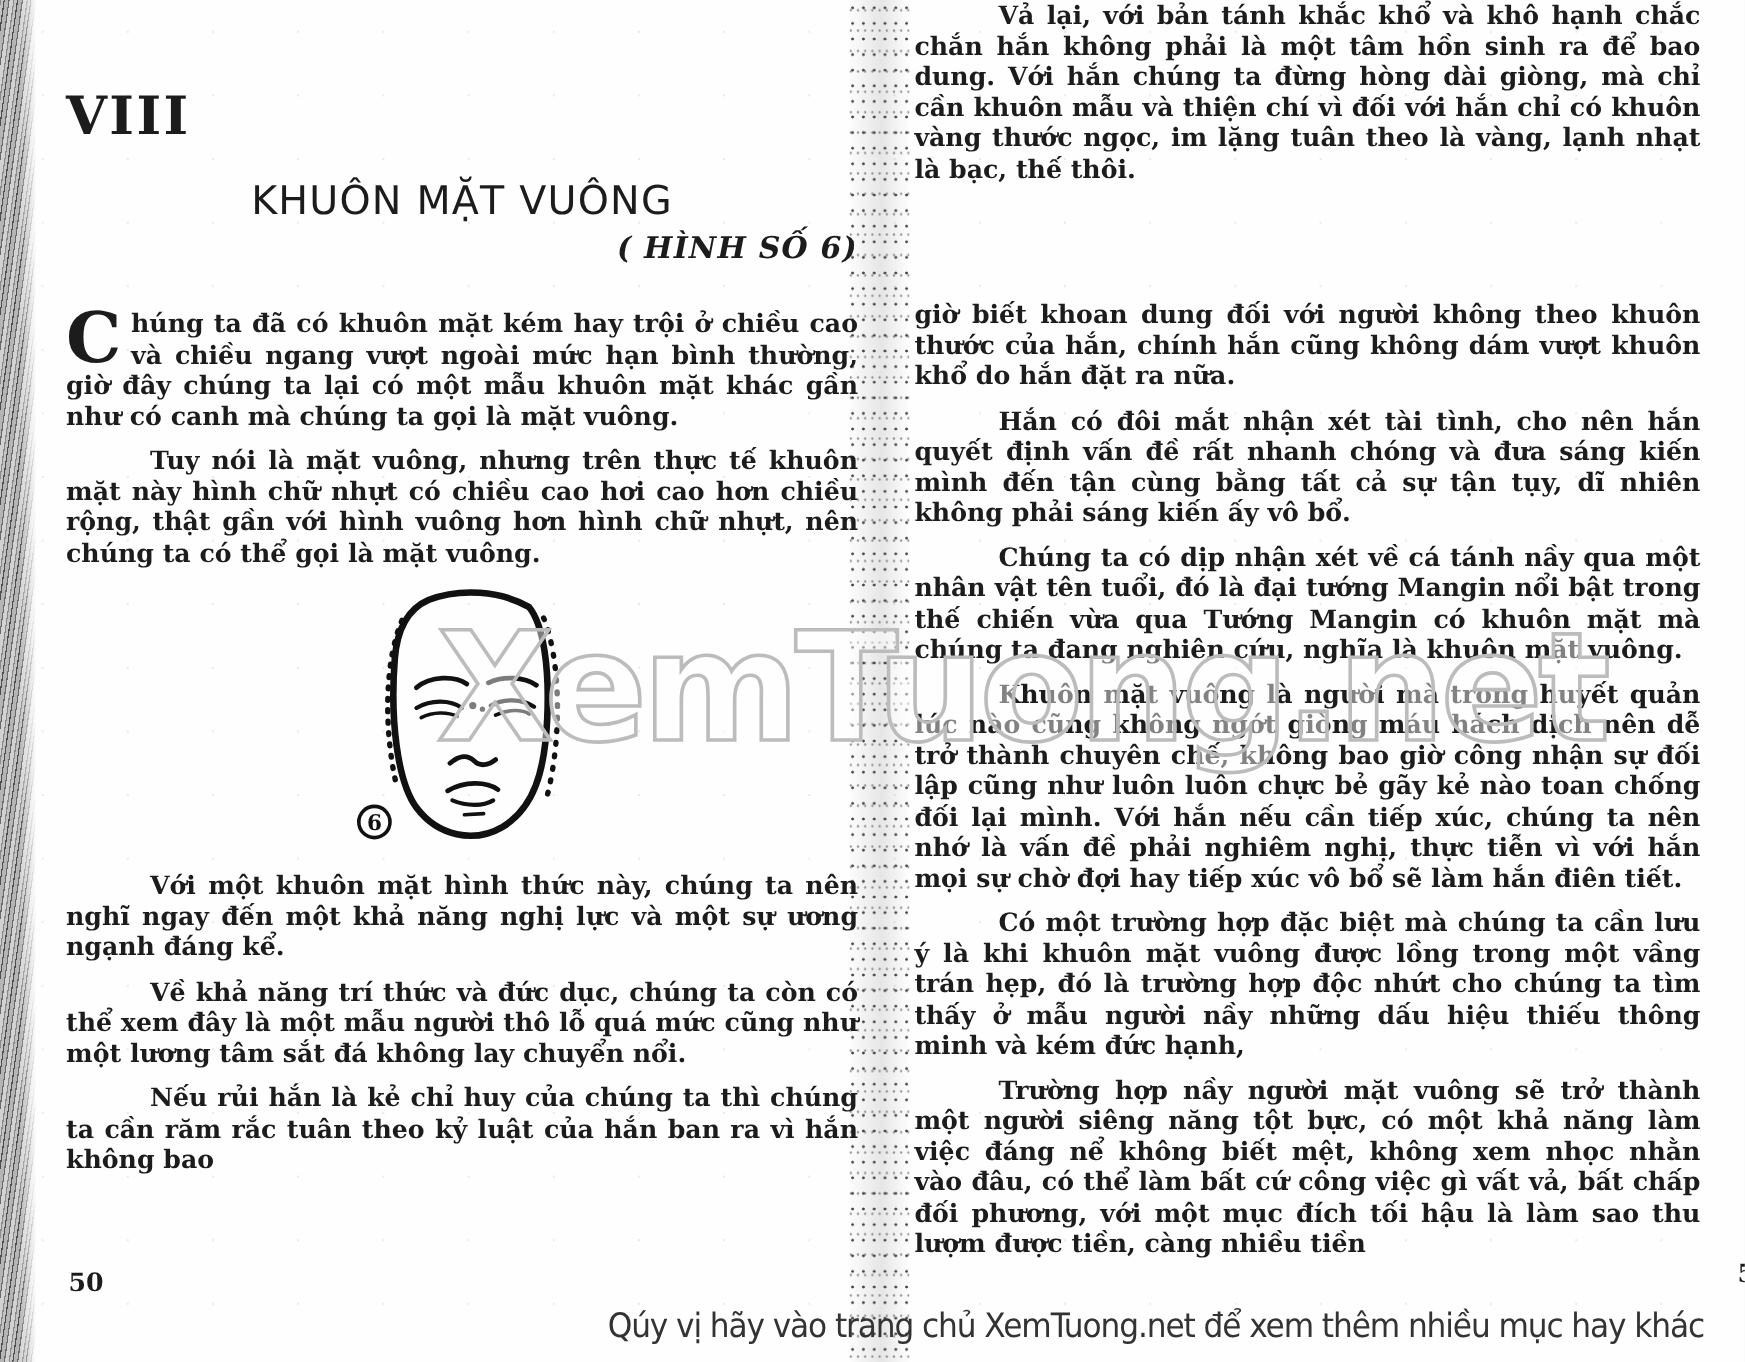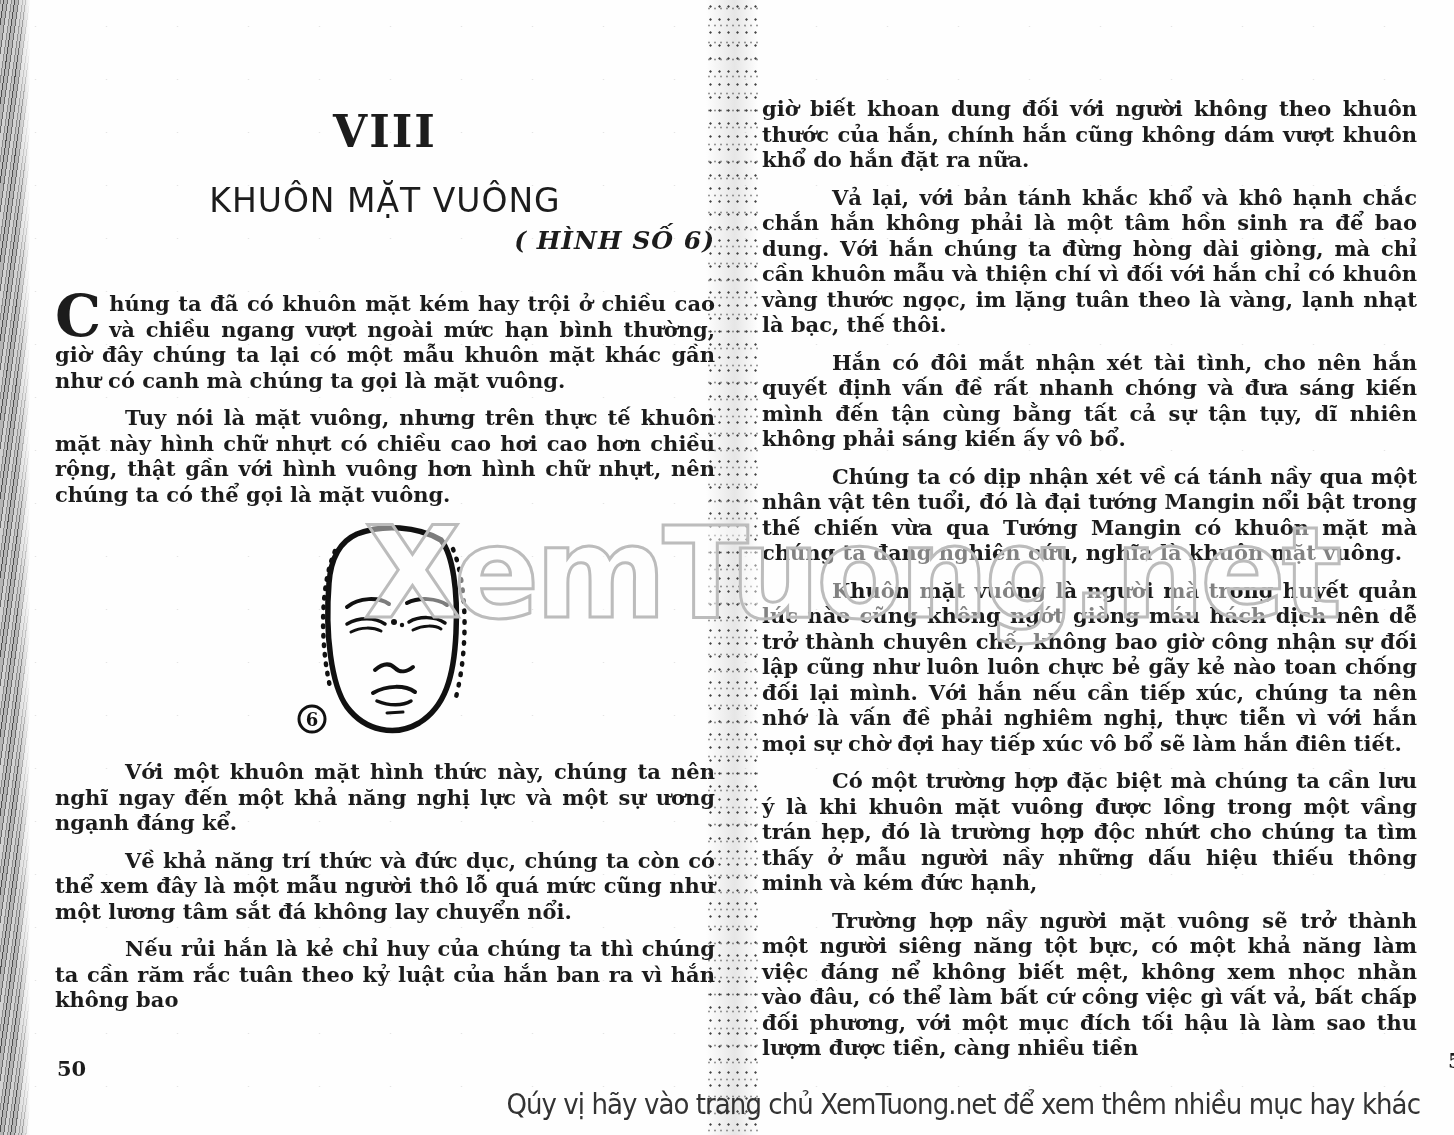--- a/index.html
+++ b/index.html
@@ -33,21 +33,21 @@
       radial-gradient(circle, rgba(35,35,35,.85) 0.8px, transparent 1.5px),
       radial-gradient(circle, rgba(70,70,70,.55) 0.7px, transparent 1.3px),
       linear-gradient(90deg, rgba(120,120,120,0) 0%, rgba(120,120,120,.18) 55%, rgba(120,120,120,0) 100%);
     background-size:9px 13px, 6px 17px, 100% 100%;
   }
   .page{position:absolute;top:0;}
   .page-left{left:55px;width:660px;}
   .page-right{left:762px;width:655px;}
 
   .chapter-number{
-    margin-top:106px;text-align:center;
+    margin-top:72px;
     font-size:44px;font-weight:bold;letter-spacing:2px;
   }
   .chapter-title{
     margin-top:24px;text-align:center;
     font-family:"DejaVu Sans", sans-serif;
     font-size:33px;font-weight:normal;letter-spacing:1px;
   }
   .chapter-subtitle{
     margin-top:6px;text-align:right;
     font-size:25px;font-weight:bold;font-style:italic;letter-spacing:1px;
@@ -149,22 +149,22 @@
         <text x="17" y="205" font-size="18" text-anchor="middle">6</text>
       </svg>
     </div>
 
     <p class="body-par">Với một khuôn mặt hình thức này, chúng  ta  nên nghĩ ngay đến một khả năng nghị lực và một sự ương ngạnh đáng kể.</p>
     <p class="body-par">Về khả năng trí thức và đức dục, chúng ta  còn có thể xem đây là một mẫu người thô lỗ quá  mức  cũng như một lương tâm sắt đá không lay chuyển nổi.</p>
     <p class="body-par">Nếu rủi hắn là kẻ chỉ huy của  chúng ta  thì chúng ta cần răm rắc tuân theo kỷ luật của hắn ban ra vì hắn không bao</p>
   </div>
 
   <div class="page page-right">
+    <p class="body-par">Vả lại, với bản tánh  khắc khổ và khô  hạnh chắc chắn hắn không phải là một tâm hồn sinh ra để bao dung.  Với hắn chúng ta đừng hòng dài giòng, mà chỉ cần khuôn mẫu và thiện chí vì đối với hắn chỉ có  khuôn  vàng thước ngọc, im lặng tuân theo là vàng, lạnh nhạt là bạc, thế thôi.</p>
     <p class="body-par no-indent" style="margin-top:96px">giờ biết khoan dung đối với người không theo  khuôn  thước của hắn, chính hắn cũng không dám vượt khuôn khổ do hắn đặt ra nữa.</p>
-    <p class="body-par">Vả lại, với bản tánh  khắc khổ và khô  hạnh chắc chắn hắn không phải là một tâm hồn sinh ra để bao dung.  Với hắn chúng ta đừng hòng dài giòng, mà chỉ cần khuôn mẫu và thiện chí vì đối với hắn chỉ có  khuôn  vàng thước ngọc, im lặng tuân theo là vàng, lạnh nhạt là bạc, thế thôi.</p>
     <p class="body-par">Hắn có đôi mắt nhận xét tài  tình, cho nên hắn quyết định vấn đề rất nhanh chóng và đưa sáng kiến mình đến  tận  cùng bằng tất cả sự tận tụy, dĩ nhiên không phải sáng kiến ấy vô bổ.</p>
     <p class="body-par">Chúng ta có dịp nhận xét  về cá  tánh  nầy qua một nhân vật tên tuổi, đó là đại tướng Mangin nổi bật trong thế  chiến vừa qua  Tướng Mangin có khuôn mặt mà chúng ta đang nghiên cứu, nghĩa là  khuôn  mặt vuông.</p>
     <p class="body-par">Khuôn mặt vuông là người mà  trong  huyết  quản lúc  nào  cũng  không ngớt  giòng  máu  hách dịch  nên  dễ trở thành chuyên chế, không bao giờ công nhận sự đối lập cũng như luôn luôn chực bẻ gãy kẻ nào toan  chống đối lại mình. Với hắn nếu cần tiếp xúc, chúng ta nên nhớ là  vấn  đề phải nghiêm nghị, thực tiễn vì với hắn  mọi sự chờ đợi hay tiếp xúc vô bổ sẽ làm  hắn điên tiết.</p>
     <p class="body-par">Có  một trường hợp đặc biệt mà chúng ta cần lưu ý là khi khuôn mặt vuông được lồng trong một vầng trán hẹp,  đó là trường hợp độc  nhứt cho chúng ta tìm  thấy ở mẫu người  nầy những dấu hiệu thiếu thông minh và kém đức hạnh,</p>
     <p class="body-par">Trường hợp nầy người mặt  vuông  sẽ  trở  thành  một người siêng năng tột bực, có một khả năng làm việc đáng nể không biết  mệt, không xem nhọc nhằn vào  đâu,  có  thể  làm bất cứ công việc gì vất vả, bất chấp đối phương, với một mục đích tối  hậu  là làm  sao  thu  lượm được tiền,  càng  nhiều  tiền</p>
   </div>
 
   <div class="page-num page-num-left">50</div>
   <div class="page-num page-num-right">51</div>
 

